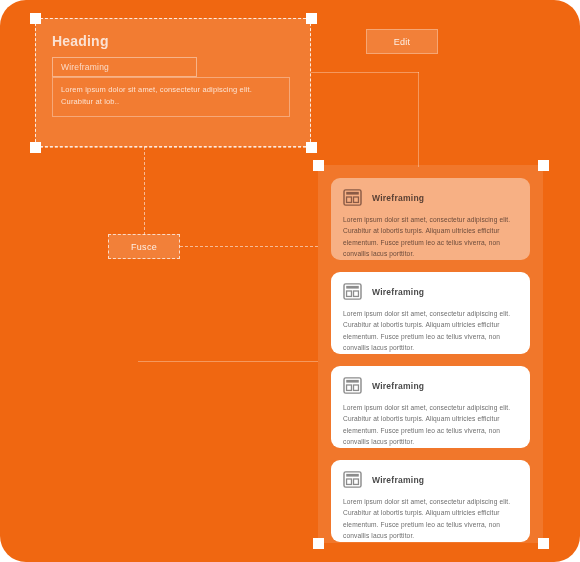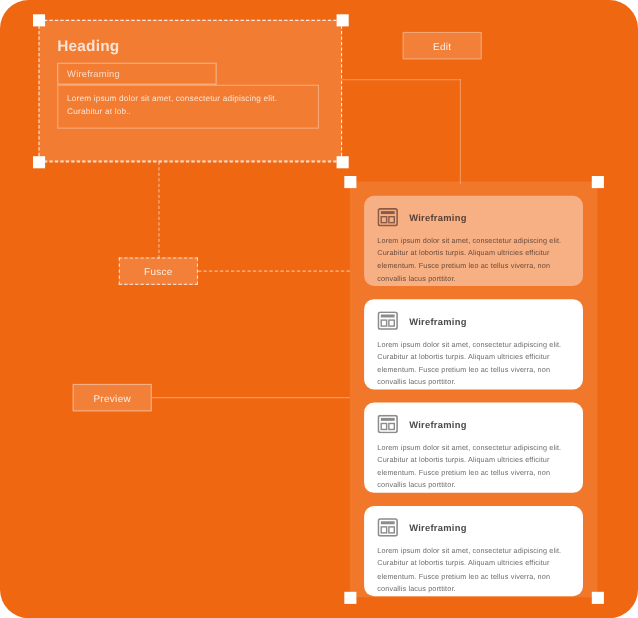--- a/index.html
+++ b/index.html
@@ -207,23 +207,20 @@
       <span placeholder="Lorem ipsum dolor sit amet, consectetur adipiscing elit. Curabitur at lob..">Lorem ipsum dolor sit amet, consectetur adipiscing elit. Curabitur at lob..</span>
     </div>
   </div>
 
   <div class="ghost-btn btn-edit">
     <span>Edit</span>
   </div>
   <div class="ghost-btn btn-save">
     <span>Fusce</span>
   </div>
-  <div class="ghost-btn btn-preview">
-    <span>Preview</span>
-  </div>
 
   <div class="card-list">
 
     <div class="card highlight">
       <div class="card-head">
         <svg class="wf-icon" viewBox="0 0 22 20">
           <rect x="1" y="1" width="20" height="18" rx="2" fill="none" stroke="#8A5B46" stroke-width="1.7"></rect>
           <rect x="3.6" y="3.4" width="14.8" height="3.2" fill="#8A5B46"></rect>
           <rect x="4" y="9.4" width="5.8" height="6.4" fill="none" stroke="#8A5B46" stroke-width="1.5"></rect>
           <rect x="12.2" y="9.4" width="5.8" height="6.4" fill="none" stroke="#8A5B46" stroke-width="1.5"></rect>

